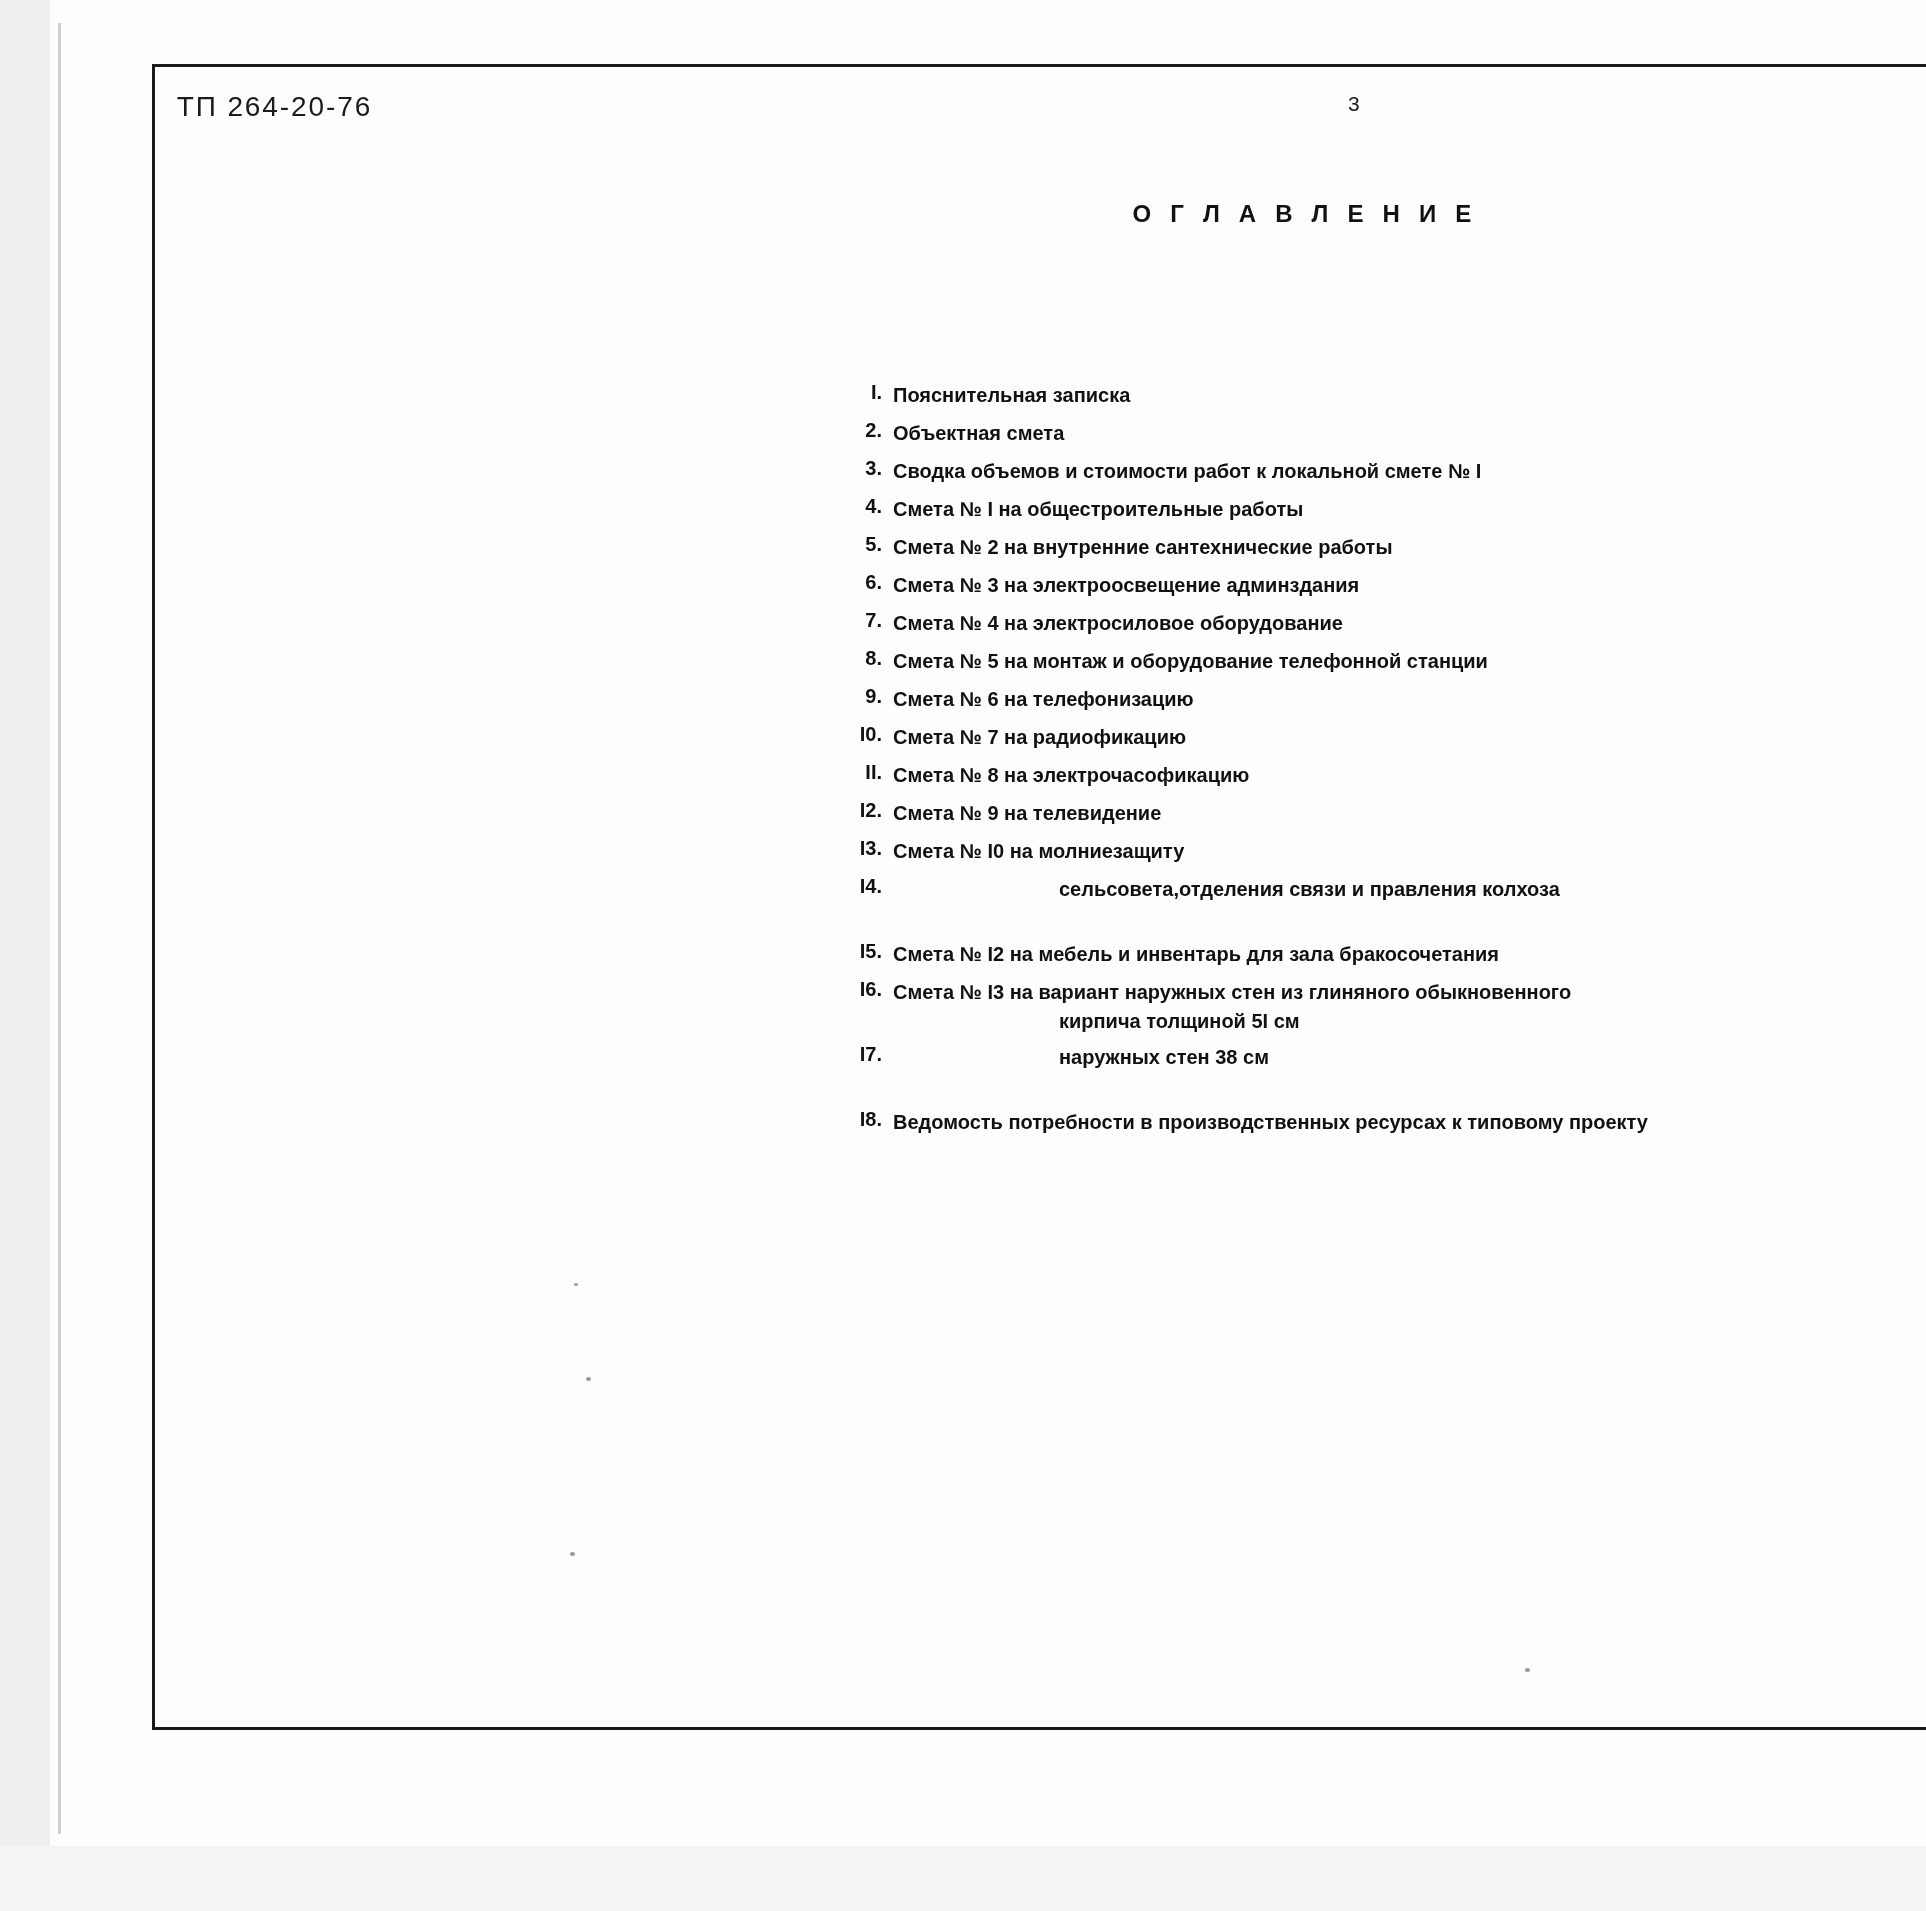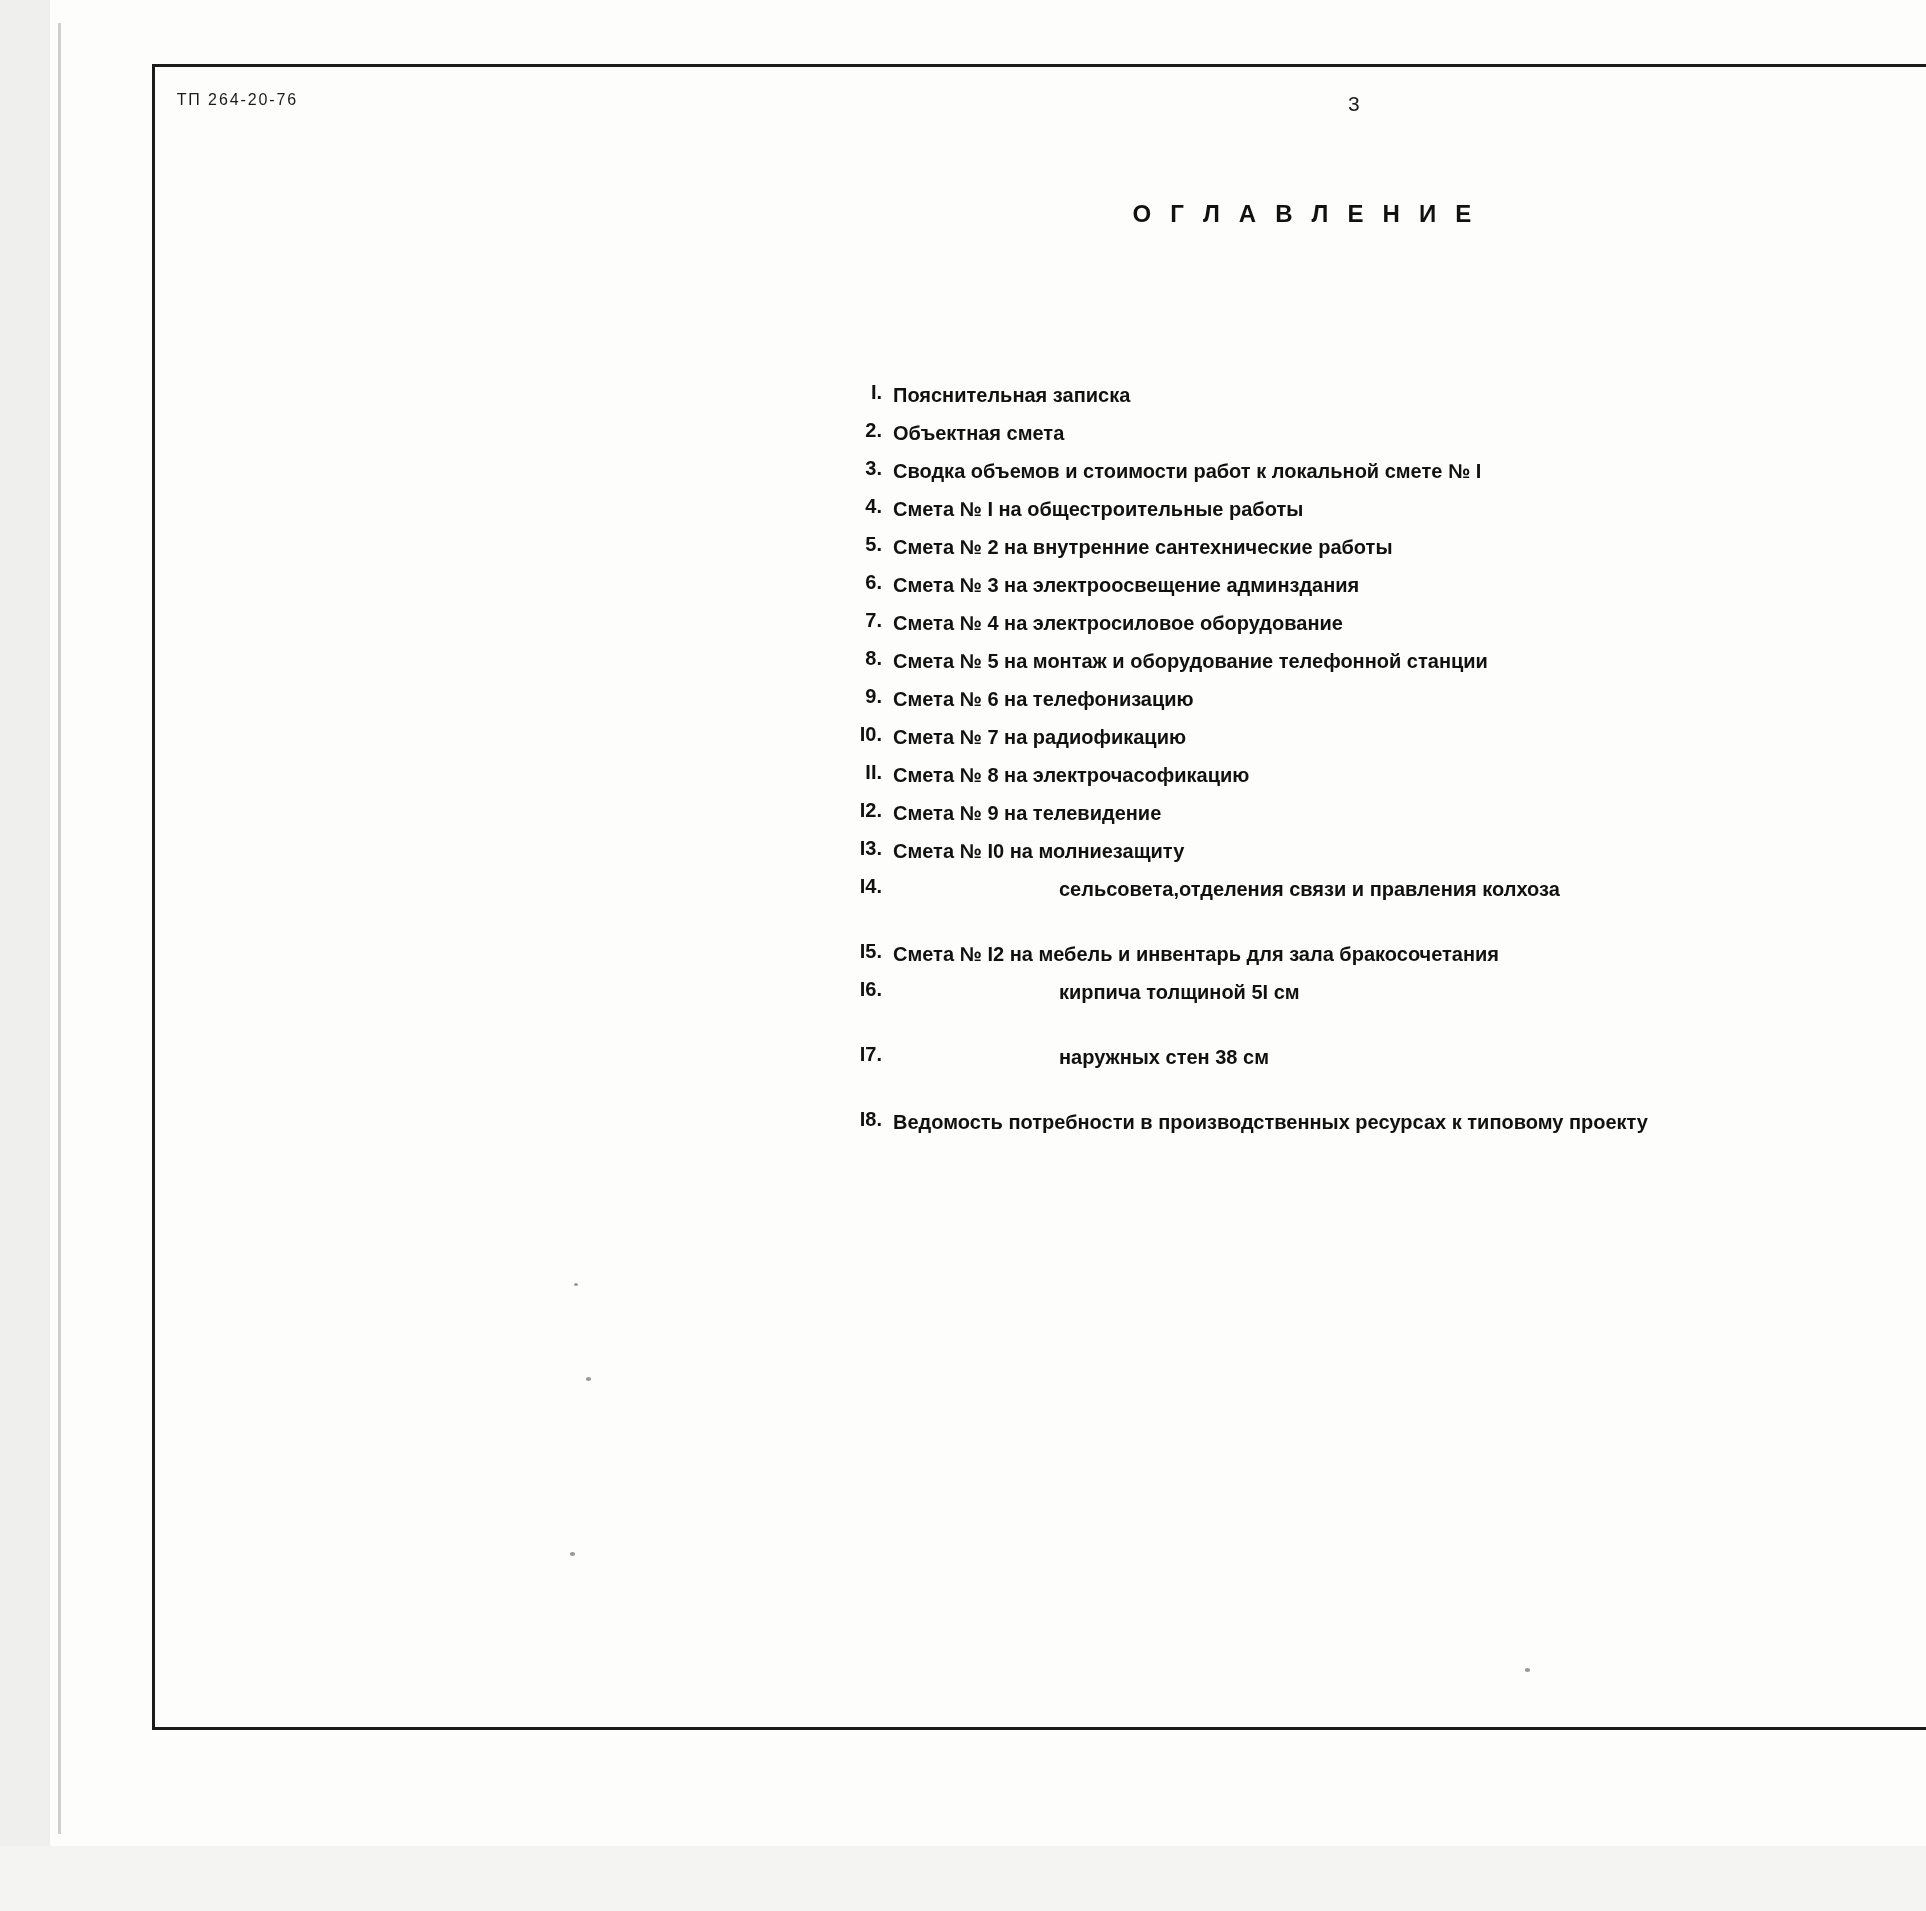--- a/index.html
+++ b/index.html
@@ -60,21 +60,21 @@
     top: 87px;
     left: 169px;
     width: 2242px;
     height: 50px;
   }
   .hdr-code {
     position: absolute;
     left: 7.7px;
     top: 3.9px;
     font-family: "Liberation Sans", sans-serif;
-    font-size: 16px;
+    font-size: 28px;
     letter-spacing: 1.9px;
     color: #1b1b1b;
   }
   .hdr-page {
     position: absolute;
     left: 1179px;
     top: 5.4px;
     font-family: "Liberation Sans", sans-serif;
     font-size: 21px;
     color: #1b1b1b;
@@ -247,20 +247,21 @@
 
   <div class="toc-row">
     <span class="toc-num">I5.</span>
     <span class="toc-label">Смета № I2 на мебель и инвентарь для зала бракосочетания</span>
 
   </div>
 
   <div class="toc-row" style="min-height:65px">
     <span class="toc-num">I6.</span>
     <span class="toc-label">
+      <span>Смета № I3 на вариант наружных стен из глиняного обыкновенного</span>
       <span class="cont">кирпича толщиной 5I см</span>
     </span>
 
   </div>
 
   <div class="toc-row" style="min-height:65px">
     <span class="toc-num">I7.</span>
     <span class="toc-label">
       <span class="cont">наружных стен 38 см</span>
     </span>

